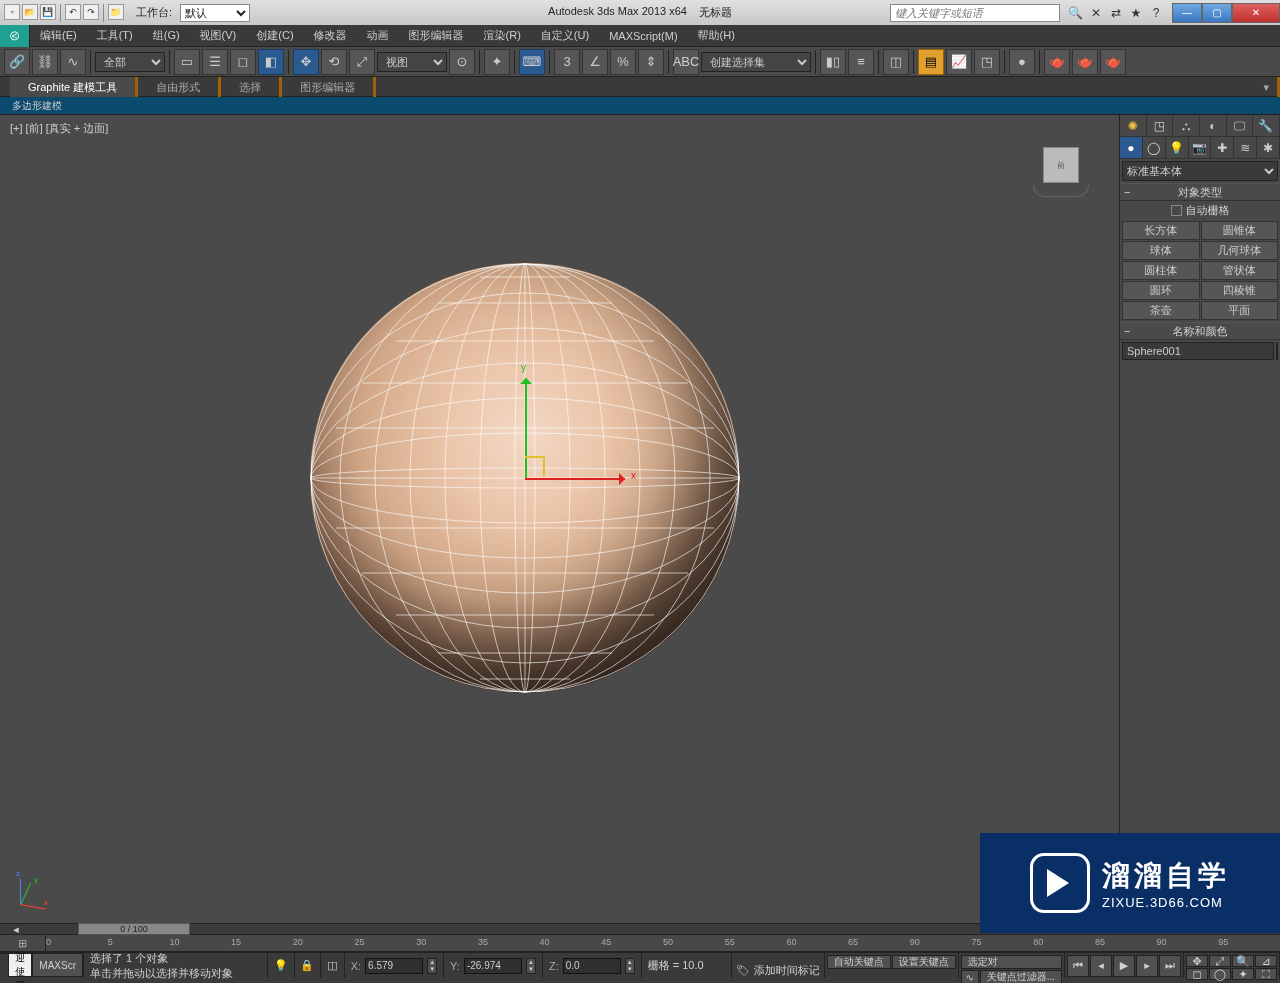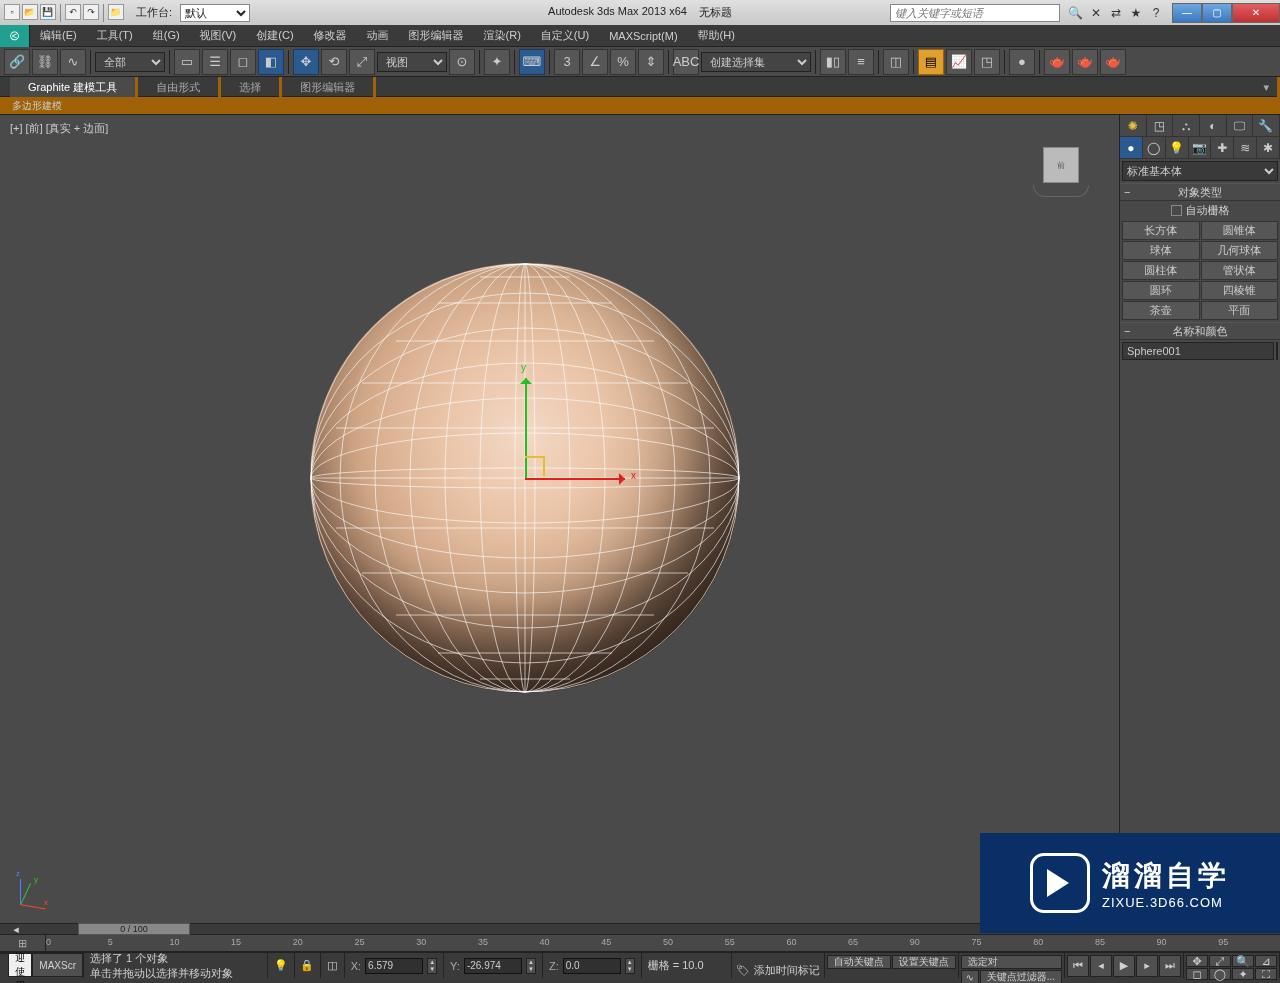--- a/index.html
+++ b/index.html
@@ -32,21 +32,21 @@
 .tb-btn { width: 26px; height: 26px; background: #565656; border: 1px solid #333; display: flex; align-items: center; justify-content: center; color: #ccc; font-size: 13px; }
 .tb-btn.active { background: #e0a030; border-color: #a06000; color: #000; }
 .tb-btn.blue-active { background: #2a5a90; border-color: #1a3a60; }
 .tb-sep { width: 1px; height: 24px; background: #222; margin: 0 2px; }
 .tb-select { height: 20px; background: #444; border: 1px solid #222; color: #ccc; font-size: 11px; padding: 0 4px; min-width: 70px; }
 
 
 .ribbon-tabs { height: 20px; background: #3a3a3a; display: flex; border-bottom: 1px solid #222; padding-left: 10px; }
 .ribbon-tab { height: 20px; padding: 0 18px; display: flex; align-items: center; color: #aaa; border-right: 3px solid #a16207; }
 .ribbon-tab.active { background: #4a4a4a; color: #fff; }
-.ribbon-sub { height: 18px; background: #a16207; display: flex; border-bottom: 1px solid #222; padding-left: 4px; }
+.ribbon-sub { height: 18px; background: #0c4a6e; display: flex; border-bottom: 1px solid #222; padding-left: 4px; }
 .ribbon-sub .sub-item { padding: 0 8px; display: flex; align-items: center; font-size: 10px; color: #ccc; }
 
 
 .main { display: flex; height: calc(983px - 25px - 22px - 30px - 20px - 18px - 60px); }
 .viewport-area { flex: 1; background: #4a4a4a; position: relative; border-right: 1px solid #222; }
 .viewport-label { position: absolute; top: 6px; left: 10px; color: #ccc; font-size: 11px; z-index: 5; }
 .viewcube { position: absolute; top: 26px; right: 30px; width: 56px; height: 56px; z-index: 5; }
 .viewcube .cube-face { position: absolute; width: 36px; height: 36px; background: #bbb; border: 1px solid #888; left: 10px; top: 6px; display: flex; align-items: center; justify-content: center; color: #555; font-size: 8px; }
 .viewcube .base-ring { position: absolute; bottom: 0; left: 0; width: 56px; height: 12px; border: 1px solid #666; border-top: none; border-radius: 0 0 28px 28px; }
 .axis-widget { position: absolute; bottom: 10px; left: 12px; width: 40px; height: 40px; z-index: 5; }

